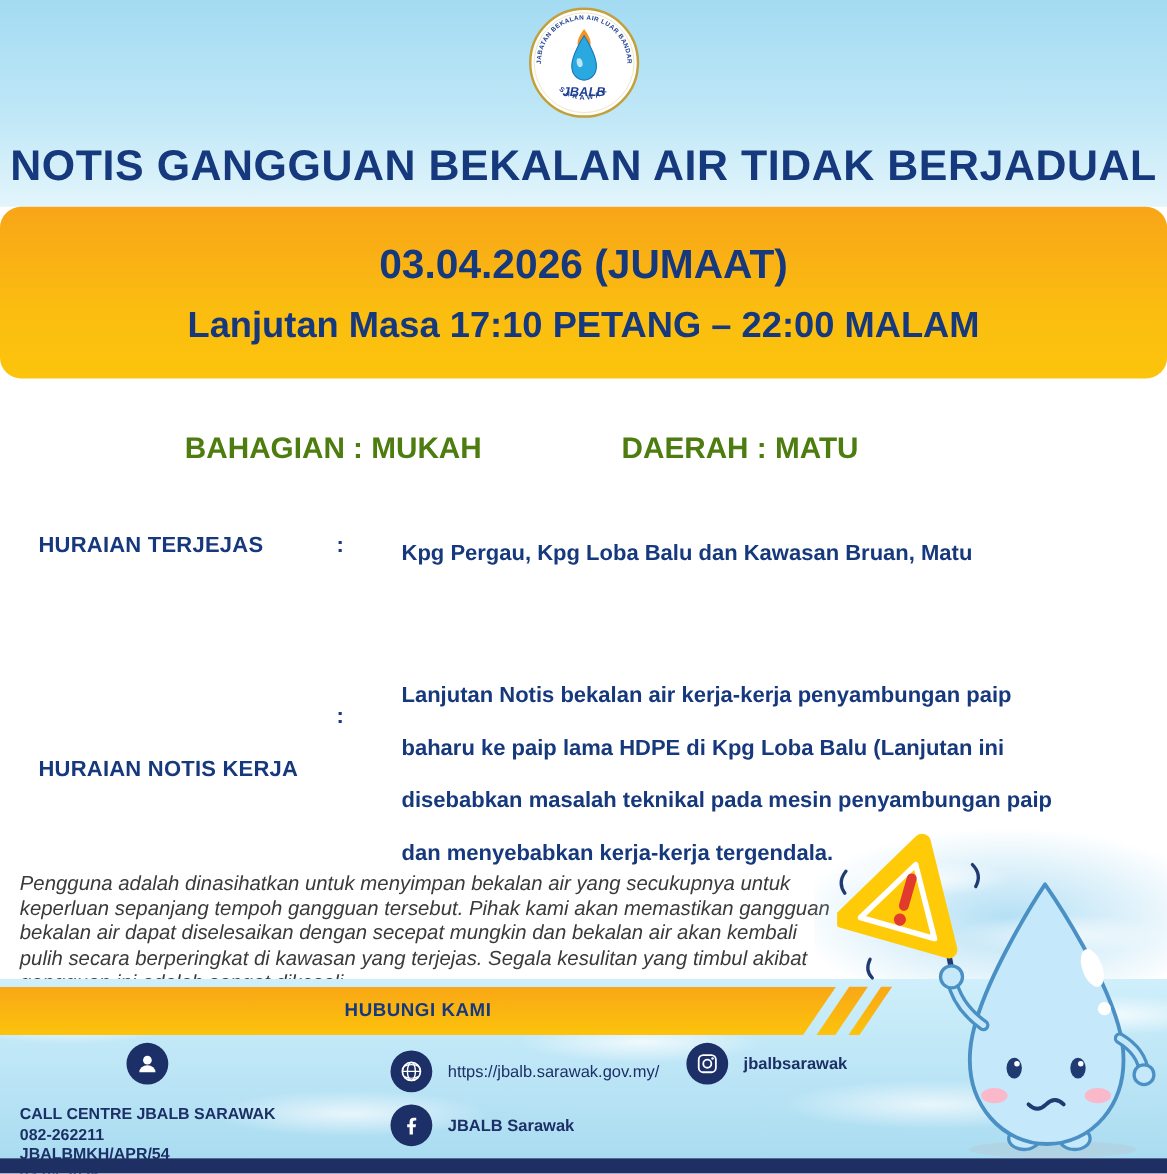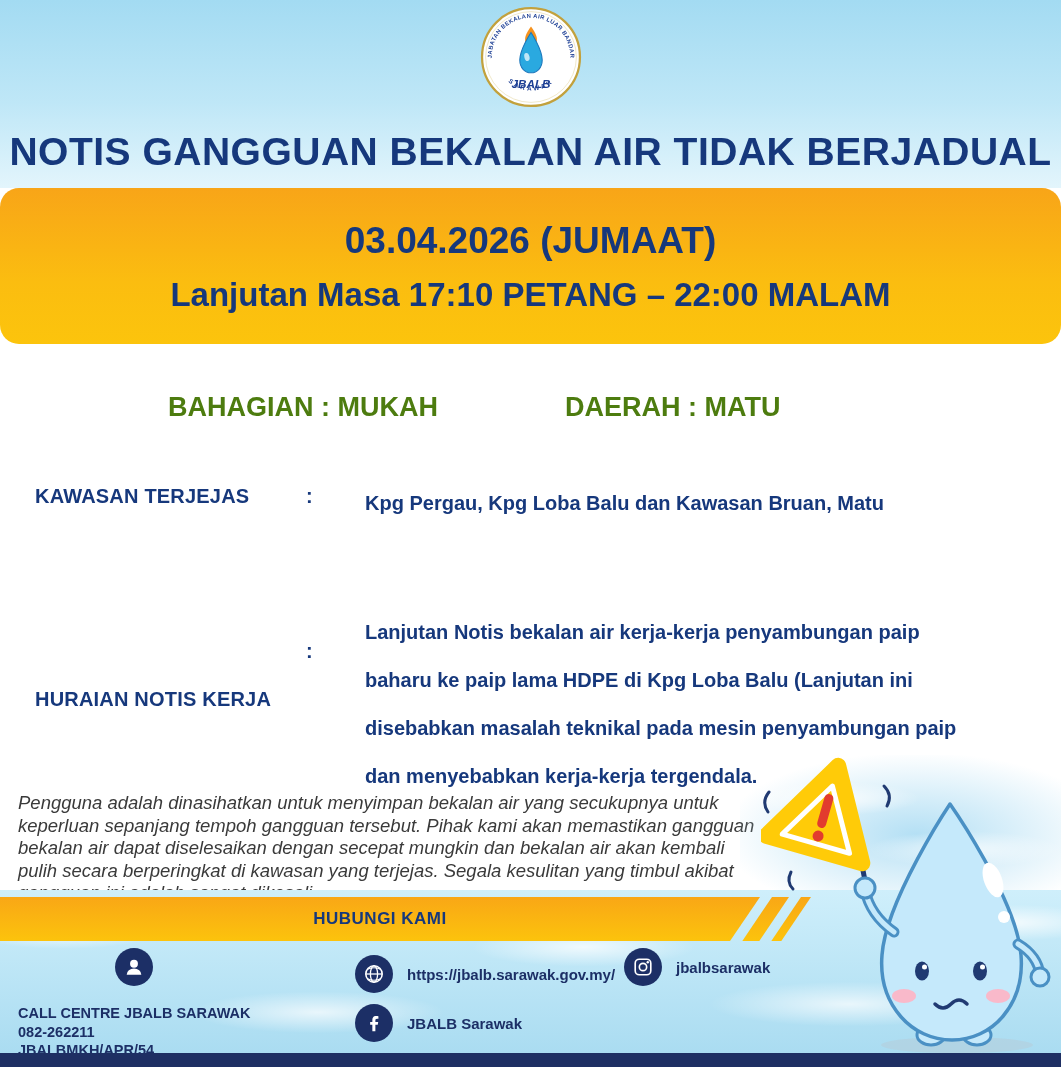--- a/index.html
+++ b/index.html
@@ -77,21 +77,21 @@
   }
   .stripe1 { left:772px; width:17px; }
   .stripe2 { left:801px; width:10px; }
   
   .contact-item { position:absolute; display:flex; align-items:center; color:#1c2f66; }
   .icon-circle {
     width:38px; height:38px; border-radius:50%; background:#1c2f66;
     display:flex; align-items:center; justify-content:center; flex:0 0 38px;
   }
   .item-callcentre { left:18px;  top:948px; gap:18px;flex-direction:column; }
-  .item-website    { left:355px; top:955px; gap:14px; font-size:15px; font-weight:bold; }
+  .item-website    { left:355px; top:955px; gap:14px; font-size:15px; font-weight:normal; }
   .item-instagram  { left:624px; top:948px; gap:14px; font-size:15px; font-weight:bold; }
   .item-facebook   { left:355px; top:1004px; gap:14px; font-size:15px; font-weight:bold; }
   .contact-lines { font-size:14.5px; font-weight:bold; line-height:18.5px; }
   
   .mascot { position:absolute; left:761px; top:752px; width:300px; height:305px; }
   .footer-bar { position:absolute; left:0; bottom:0; width:100%; height:14px; background:#1e2f63; }
 </style>
 </head>
 <body>
 
@@ -122,21 +122,21 @@
 
   <div class="schedule-banner">
     <div class="schedule-date">03.04.2026 (JUMAAT)</div>
     <div class="schedule-time">Lanjutan Masa 17:10 PETANG – 22:00 MALAM</div>
   </div>
 
   <div class="content"></div>
   <div class="region-label bahagian">BAHAGIAN : MUKAH</div>
   <div class="region-label daerah">DAERAH : MATU</div>
 
-  <div class="field-label kawasan-label">KAWASAN TERJEJAS</div>
+  <div class="field-label kawasan-label">HURAIAN TERJEJAS</div>
   <div class="field-colon kawasan-colon">:</div>
   <div class="field-value kawasan-value">Kpg Pergau, Kpg Loba Balu dan Kawasan Bruan, Matu</div>
 
   <div class="field-label huraian-label">HURAIAN NOTIS KERJA</div>
   <div class="field-colon huraian-colon">:</div>
   <div class="field-value huraian-value">Lanjutan Notis bekalan air kerja-kerja penyambungan paip baharu ke paip lama HDPE di Kpg Loba Balu (Lanjutan ini disebabkan masalah teknikal pada mesin penyambungan paip dan menyebabkan kerja-kerja tergendala.</div>
 
   <div class="advisory">Pengguna adalah dinasihatkan untuk menyimpan bekalan air yang secukupnya untuk keperluan sepanjang tempoh gangguan tersebut. Pihak kami akan memastikan gangguan bekalan air dapat diselesaikan dengan secepat mungkin dan bekalan air akan kembali pulih secara berperingkat di kawasan yang terjejas. Segala kesulitan yang timbul akibat gangguan ini adalah sangat dikesali.</div>
 
   <div class="water-patch"></div>

